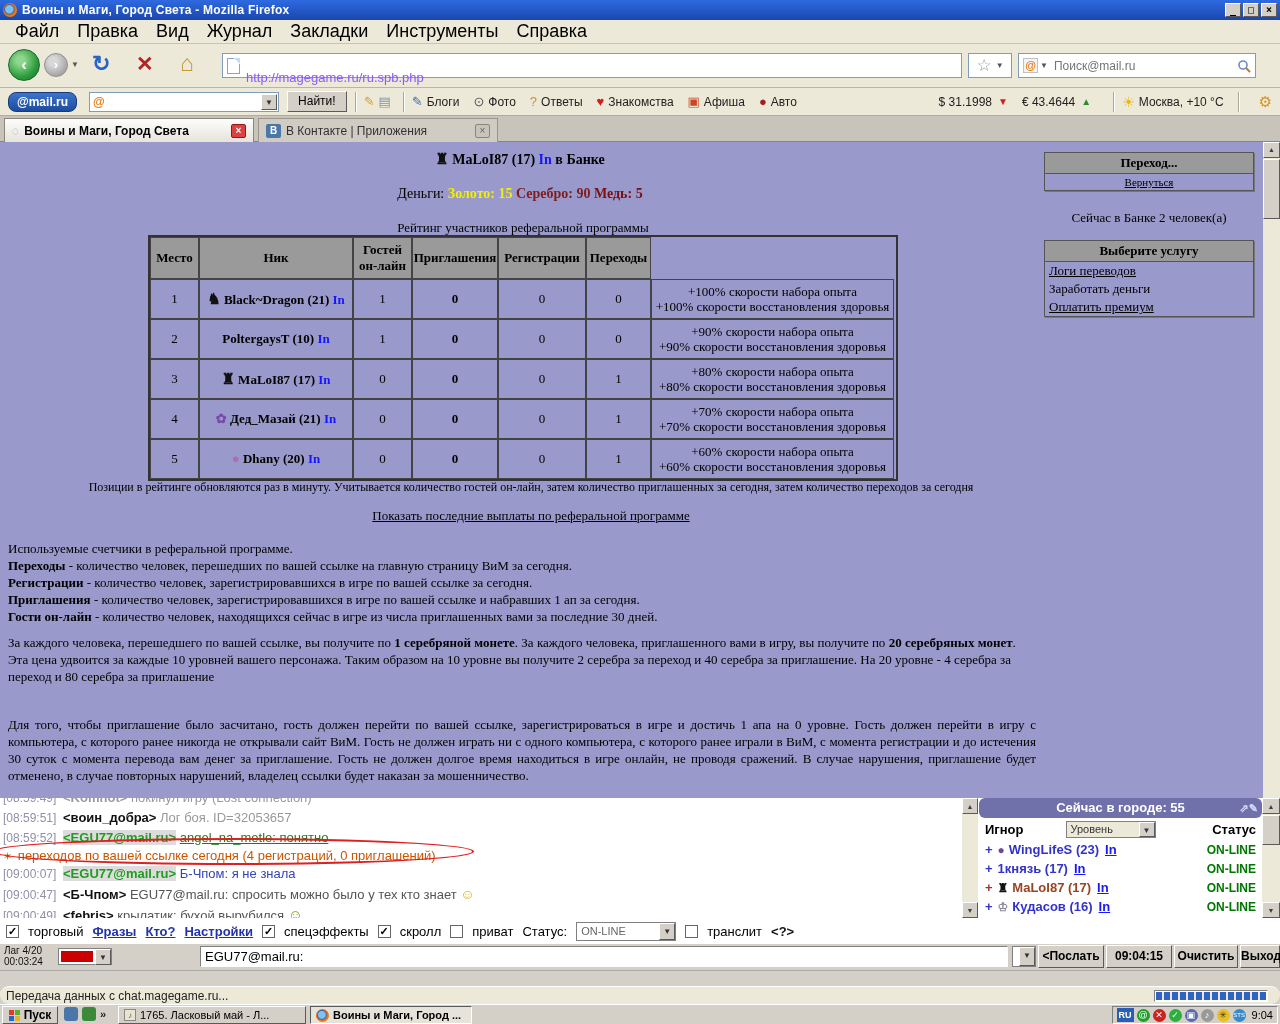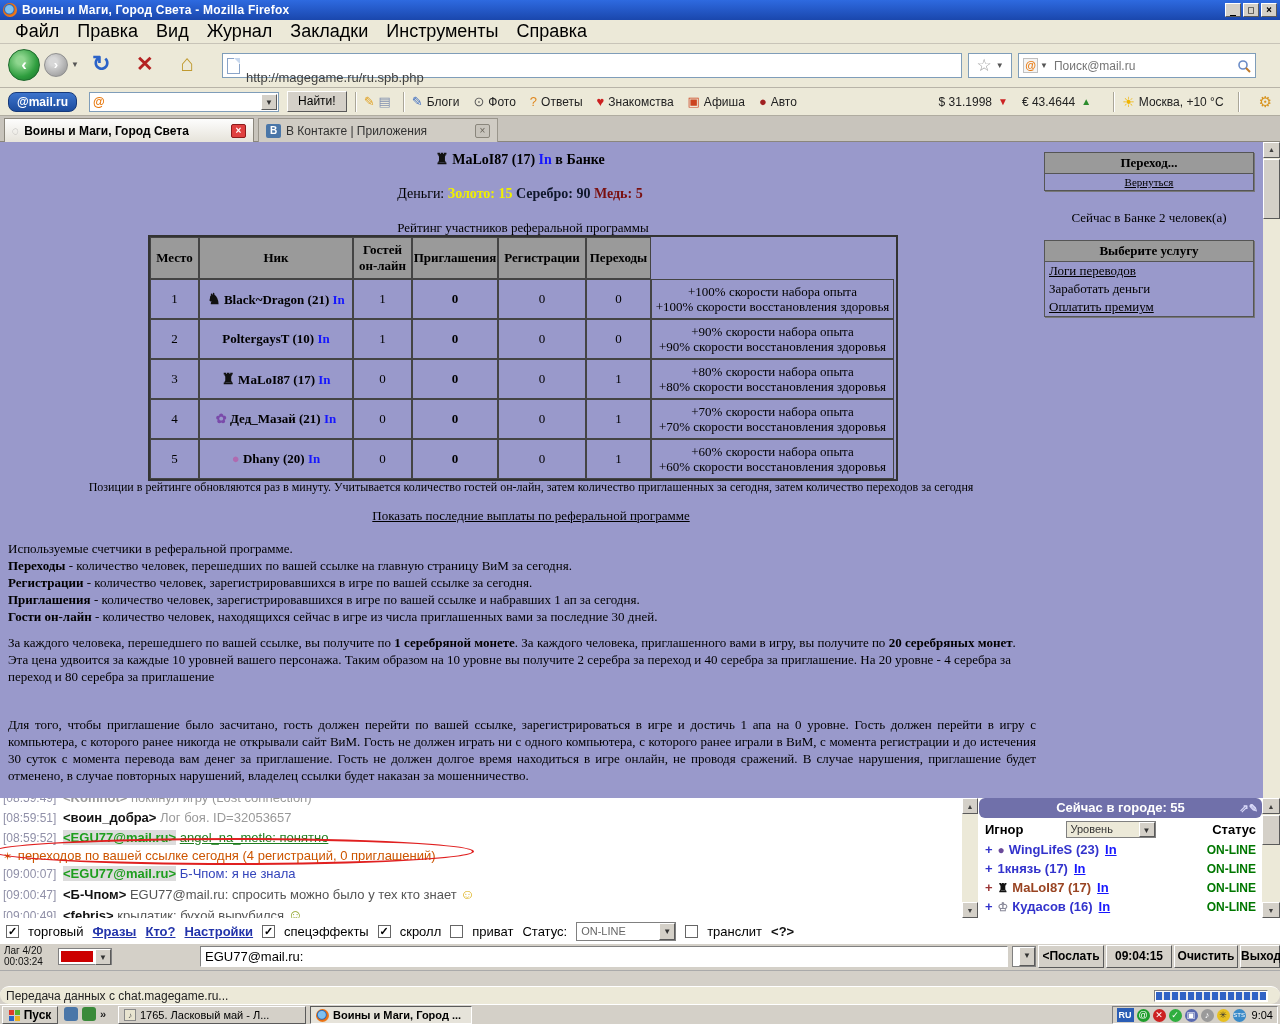--- a/index.html
+++ b/index.html
@@ -38,21 +38,21 @@
     background:radial-gradient(circle at 38% 35%, #d8d8d8 0 20%, #a8a8a8 70%, #888 100%);
     border:1px solid #909090; color:#fff; font-size:13px; font-weight:bold; text-align:center; line-height:22px; }
   .navdrop { position:absolute; left:71px; top:16px; font-size:8px; color:#555; }
   .reloadbtn { position:absolute; left:92px; top:7px; font-size:22px; color:#2a62c8; font-weight:bold; }
   .stopbtn { position:absolute; left:136px; top:8px; font-size:21px; color:#b42222; font-weight:bold; }
   .homebtn { position:absolute; left:180px; top:6px; font-size:23px; color:#c09a30; }
   .urlbox { position:absolute; left:222px; top:9px; width:740px; height:25px; display:flex; align-items:center; padding:0 4px; }
   .docicon { width:13px; height:16px; background:#fff; border:1px solid #8aa4c8; margin-right:6px; position:relative; }
   .docicon::after { content:""; position:absolute; right:-1px; top:-1px; border:3px solid;
     border-color:#c8d8ee #c8d8ee #fff #fff; }
-  .url-input { flex:1; border:none; outline:none; font-size:13px; color:#404040; background:transparent;
+  .url-input { flex:1; border:none; outline:none; font-size:13px; color:#8b5cf6; background:transparent;
     font-family:"Liberation Sans",sans-serif;margin-top:24px; }
   .starbox { position:absolute; left:968px; top:9px; width:44px; height:25px; display:flex; align-items:center; justify-content:center; gap:4px; }
   .star { font-size:17px; color:#9a9a9a; }
   .searchbox { position:absolute; left:1018px; top:9px; width:238px; height:25px; display:flex; align-items:center; padding:0 4px; }
   .mrico { width:15px; height:15px; background:#f4f4f4; border:1px solid #c0c0c0; color:#e87a10;
     font-size:11px; font-weight:bold; text-align:center; line-height:13px; }
   .search-input { flex:1; border:none; outline:none; font-size:12px; color:#b91c1c; background:transparent; padding-left:6px;
     font-family:"Liberation Sans",sans-serif; }
 
   
@@ -90,21 +90,21 @@
 
   
   .content { position:absolute; top:142px; left:0; width:1280px; height:844px; background:#9999cb;
     font-family:"Liberation Serif",serif; color:#000; overflow:hidden; }
 
   .player-line { position:absolute; top:8px; left:0; width:1040px; text-align:center; font-size:14px; font-weight:bold; }
   .castle { color:#111; font-size:15px; }
   .inlink { color:#1616ff; text-decoration:none; font-weight:bold; }
   .money-line { position:absolute; top:44px; left:0; width:1040px; text-align:center; font-size:14px; }
   .gold { color:#f0f000; font-weight:bold; }
-  .silver { color:#0f172a; font-weight:bold;text-align:center; }
+  .silver { color:#7f1d1d; font-weight:bold;text-align:center; }
   .copper { color:#7a1010; font-weight:bold; }
 
   .sb-box { position:absolute; left:1044px; width:210px; border:1px solid #555; background:#9999cb;
     box-shadow:1px 1px 0 #777; }
   .sb-head { background:#9a9a9a; border-bottom:1px solid #555; font-weight:bold; font-size:13px;
     text-align:center; padding:2px 0; }
   .sb-row { font-size:11px; text-align:center; padding:2px 0; }
   .sb-link { color:#000; text-decoration:underline; }
   .bank-count { position:absolute; left:1030px; top:68px; width:238px; text-align:center; font-size:13px; }
   .svc-row { font-size:13px; padding:1px 4px; text-align:left; }

